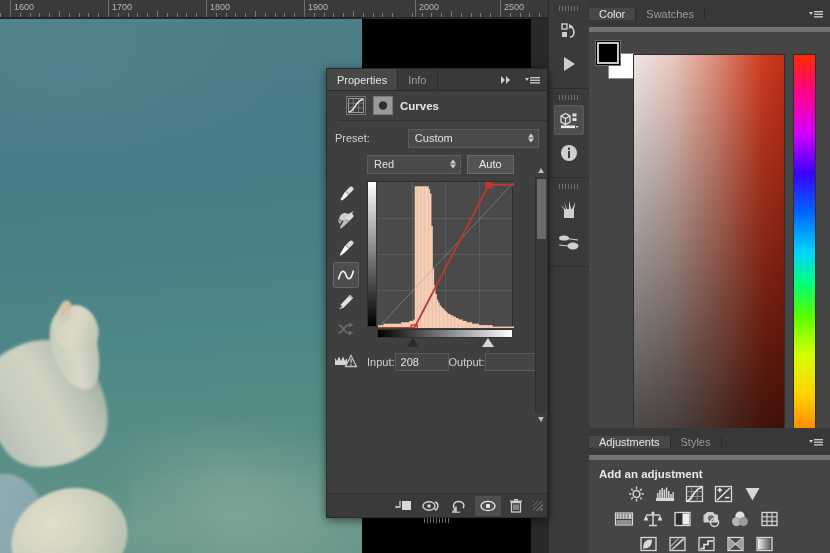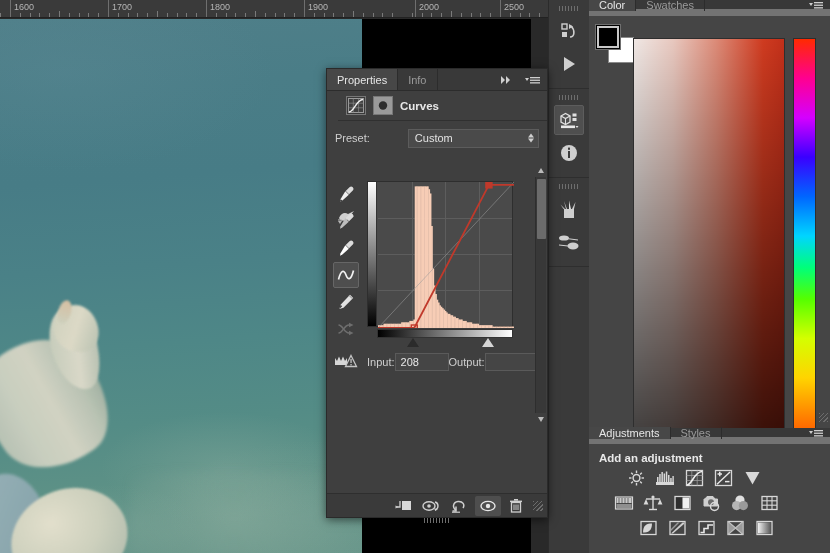--- a/index.html
+++ b/index.html
@@ -139,21 +139,21 @@
     justify-content:flex-end; gap:2px; padding-right:4px; }
   .ft-btn { width:26px; height:20px; display:flex; align-items:center; justify-content:center;
     border-radius:2px; }
   .ft-btn.active { background:#4e4e4e; }
   #props-grip { position:absolute; left:50%; transform:translateX(-50%); bottom:-6px;
     width:26px; height:5px;
     background:repeating-linear-gradient(90deg,#6e6e6e 0 1px,transparent 1px 3px); }
 
   
   #right-col { position:absolute; left:589px; top:0; width:241px; height:553px; background:#3c3c3c; }
-  .pnl-tabs { height:16px; background:#383838; border-bottom:7px solid #737373;
+  .pnl-tabs { height:32px; background:#383838; border-bottom:5px solid #737373;
     display:flex; align-items:center; }
   .pnl-tabs .ptab { border-right:1px solid #2c2c2c; }
 
   #color-panel { position:absolute; left:0; top:0; width:241px; height:428px; background:#454545; }
   #color-body { position:relative; height:408px; }
   .sw-pair { position:absolute; left:6px; top:8px; width:40px; height:40px; }
   .sw { position:absolute; width:26px; height:26px; border:1px solid #8a8a8a; }
   .sw.fg { left:0; top:0; background:#000; outline:2px solid #c8c8c8; outline-offset:-4px;
     border:1px solid #6f6f6f; }
   .sw.bg { left:13px; top:13px; background:#fff; }
@@ -586,20 +586,30 @@
         <span class="lbl">Preset:</span>
         <div class="sel" style="width:148px;margin-left:32px;">
           <span>Custom</span>
           <span class="arrows">
             <i class="up"></i>
               <i class="dn"></i>
           </span>
         </div>
       </div>
 
+      <div class="row" style="height:26px; padding-left:40px;">
+        <div class="sel" style="width:94px;">
+          <span>Red</span>
+          <span class="arrows">
+            <i class="up"></i>
+              <i class="dn"></i>
+          </span>
+        </div>
+        <div class="btn">Auto</div>
+      </div>
 
       <div style="position:absolute; left:8px; top:82px;">
         <svg width="24" height="20" viewBox="0 0 24 20">
           <path d="M4 11 C6 6 10 5 13 7 L19 4 L15 9 L19 9 L13 12 C10 14 6 15 4 11 z" fill="#d0d0d0"></path>
           <path d="M3 14 l4 0 -2 3 z" fill="#b5b5b5"></path>
           <rect x="3" y="12.4" width="4" height="1.1" fill="#b5b5b5"></rect>
         </svg>
       </div>
 
       <div id="curve-tools">

